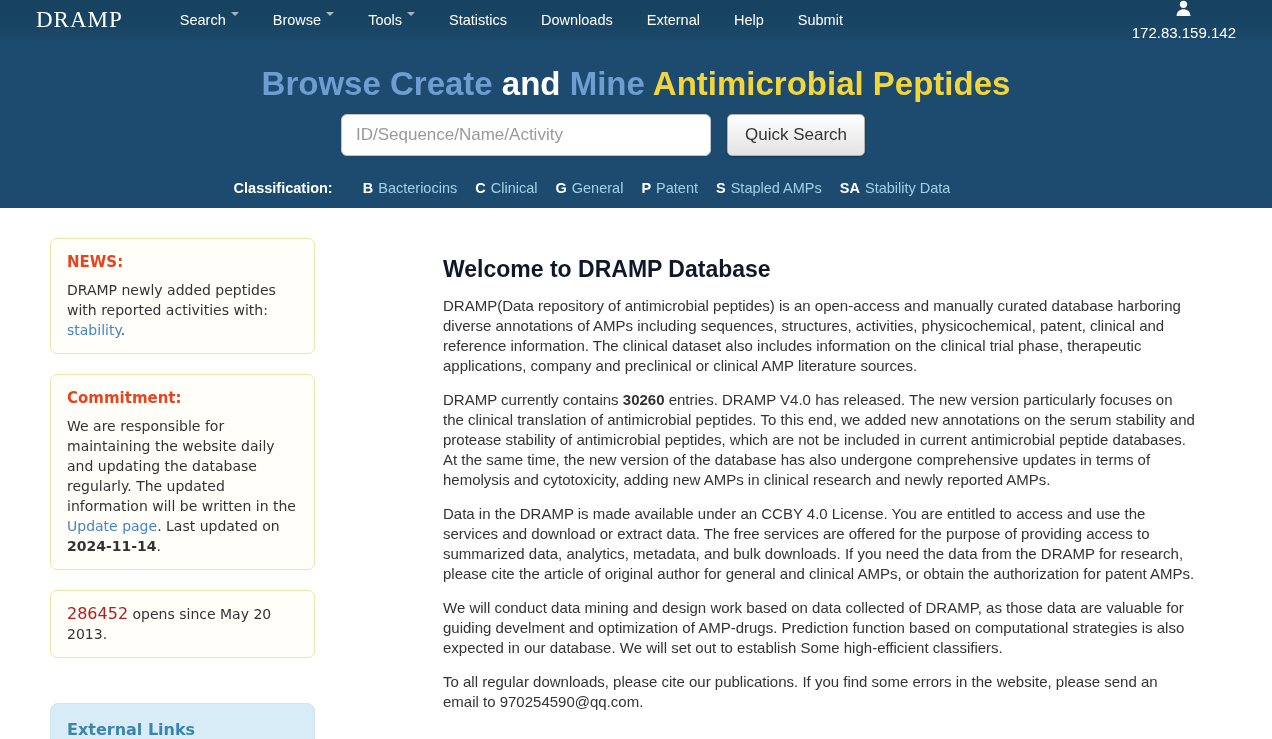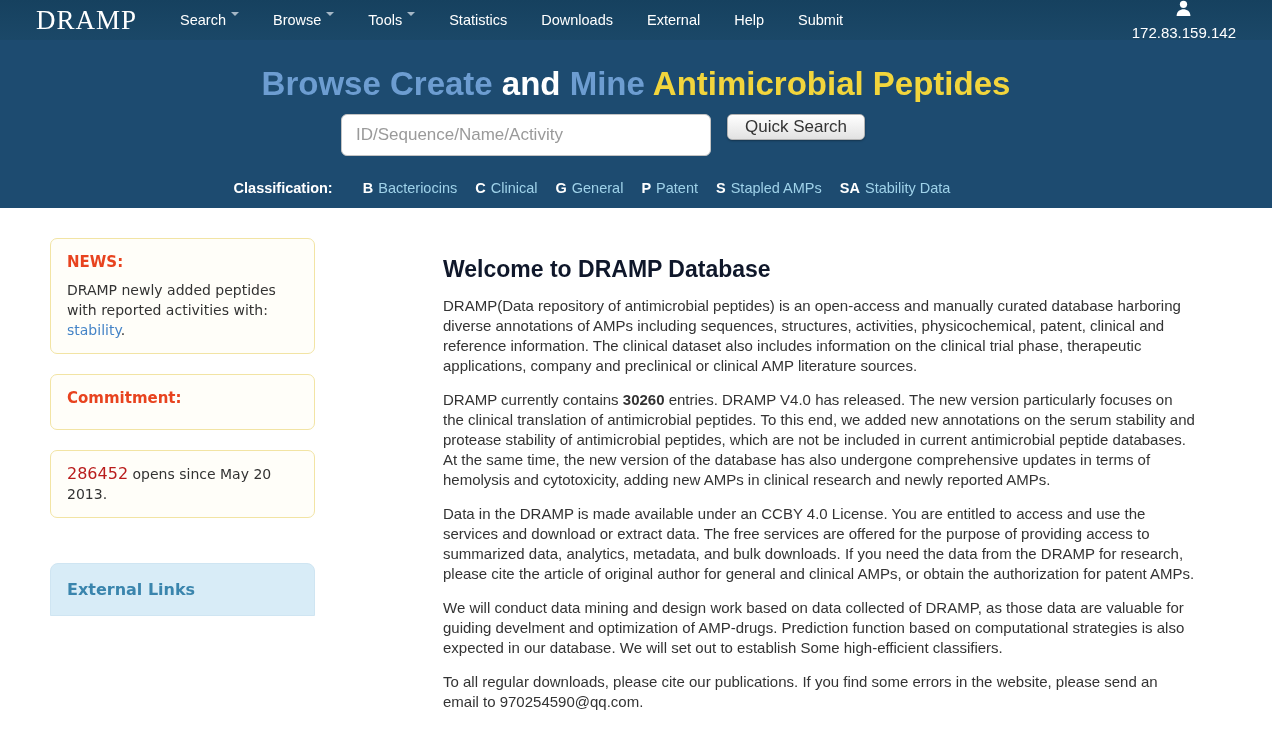--- a/index.html
+++ b/index.html
@@ -2,22 +2,22 @@
 <html><head>
 <meta charset="utf-8">
 <style>
   * { margin:0; padding:0; box-sizing:border-box; }
   html,body { width:1272px; height:739px; overflow:hidden; background:#fff;
               font-family:"Liberation Sans", sans-serif; }
 
   
   .navbar { height:40px; background:linear-gradient(180deg,#16415f,#1b4868);
             display:flex; align-items:center; padding:0 36px; }
-  .brand { font-family:"Liberation Serif", serif; font-size:27px; color:#fff;
-           letter-spacing:1px; margin-right:26px; text-decoration:none; cursor:pointer; }
+  .brand { font-family:"Liberation Serif", serif; font-size:23px; color:#fff;
+           letter-spacing:1px; margin-right:40px; text-decoration:none; cursor:pointer; }
   .nav-item { color:#fff; font-size:14.5px; text-decoration:none; padding:0 17px;
               display:flex; align-items:flex-start; cursor:pointer; }
   .caret { display:inline-block; width:0; height:0; margin-left:5px;
            border-left:4px solid transparent; border-right:4px solid transparent;
            border-top:4px solid #a5b7c6; }
   .nav-right { margin-left:auto; display:flex; align-items:center; color:#fff;
                font-size:15px; gap:8px;flex-direction:column; }
   .user-icon svg { display:block; }
 
   
@@ -25,21 +25,21 @@
   .hero-title { padding-top:25px; font-size:33px; font-weight:bold; letter-spacing:0; }
   .c-blue   { color:#6d9dd1; }
   .c-white  { color:#ffffff; }
   .c-yellow { color:#f2d53c; }
   .search-row { margin-top:11px; display:flex; justify-content:center; gap:16px;
                 transform:translateX(-33px); }
   .search-input { width:370px; height:42px; border:1px solid #c4c4c4; border-radius:6px;
                   font-size:17px; padding:0 14px; color:#333; outline:none;
                   font-family:"Liberation Sans", sans-serif; }
   .search-input::placeholder { color:#9a9a9a; }
-  .search-btn { height:26px; padding:0 17px; font-size:17px; color:#333;
+  .search-btn { height:42px; padding:0 17px; font-size:17px; color:#333;
                 background:linear-gradient(180deg,#ffffff,#e2e2e2);
                 border:1px solid #b3b3b3; border-radius:5px; cursor:pointer;
                 box-shadow:0 1px 2px rgba(0,0,0,.3);
                 font-family:"Liberation Sans", sans-serif; }
   .classification { margin-top:24px; color:#fff; font-size:14.5px;
                     transform:translateX(-44px); }
   .class-label { font-weight:600; margin-right:12px; }
   .class-item { margin-left:14px; white-space:nowrap; }
   .class-key { font-weight:bold; color:#fff; margin-right:5px; }
   .class-link { color:#9fd2e9; text-decoration:none; cursor:pointer; }
@@ -135,20 +135,21 @@
 
   <div class="sidebar">
 
     <div class="side-box">
       <div class="side-box-title">NEWS:</div>
       <div><span>DRAMP newly added peptides with reported activities with: </span><a class="side-link">stability</a><span>.</span></div>
     </div>
 
     <div class="side-box">
       <div class="side-box-title">Commitment:</div>
+      <div><span>We are responsible for maintaining the website daily and updating the database regularly. The updated information will be written in the </span><a class="side-link">Update page</a><span>. Last updated on </span><span class="bold">2024-11-14</span><span>.</span></div>
     </div>
 
     <div class="side-box">
       <a class="counter-link">286452</a><span> opens since May 20 2013.</span>
     </div>
 
     <div class="external-box">
       <div class="external-title">External Links</div>
     </div>
 

